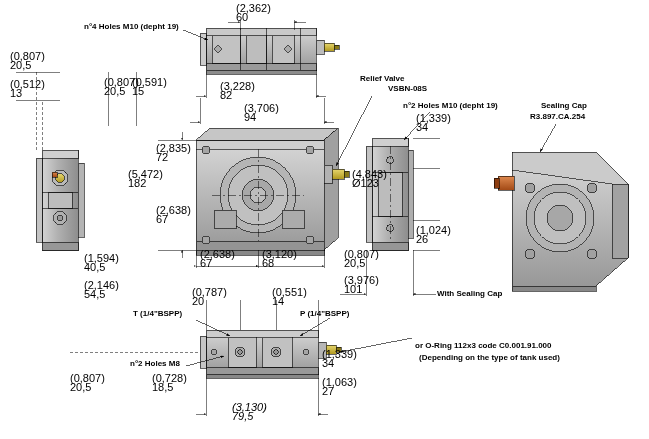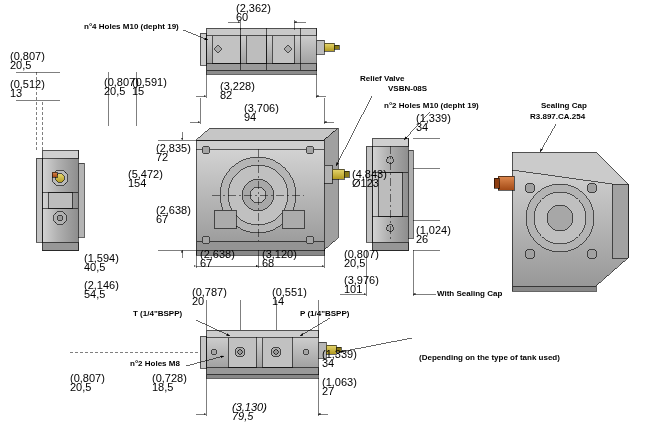--- a/index.html
+++ b/index.html
@@ -240,27 +240,28 @@
         <line x1="330" y1="318" x2="300" y2="336" marker-end="url(#ah)"></line>
         <line x1="412" y1="338" x2="340" y2="352" marker-end="url(#ah)"></line>
         <line x1="186" y1="366" x2="224" y2="356" marker-end="url(#ah)"></line>
       </g>
     </g>
   </svg>
 
   <div class="lbl b" style="left:84px;top:22px;">n°4 Holes M10 (depht 19)</div>
   <div class="lbl b" style="left:360px;top:74px;">Relief Valve</div>
   <div class="lbl b" style="left:360px;top:84px;margin-left:28px;">VSBN-08S</div>
-  <div class="lbl b" style="left:384px;top:101px;">n°2 Holes M10 (depht 19)</div>
+  <div class="lbl b" style="left:403px;top:101px;">n°2 Holes M10 (depht 19)</div>
   <div class="lbl b" style="left:541px;top:101px;">Sealing Cap</div>
   <div class="lbl b" style="left:530px;top:112px;">R3.897.CA.254</div>
   <div class="lbl b" style="left:437px;top:289px;">With Sealing Cap</div>
   <div class="lbl b" style="left:133px;top:309px;">T (1/4"BSPP)</div>
   <div class="lbl b" style="left:300px;top:309px;">P (1/4"BSPP)</div>
   <div class="lbl b" style="left:130px;top:359px;">n°2 Holes M8</div>
+  <div class="lbl b" style="left:415px;top:341px;">or O-Ring 112x3 code C0.001.91.000</div>
   <div class="lbl b" style="left:419px;top:353px;text-align:right;">(Depending on the type of tank used)</div>
 
   <div class="dim" style="left:236px;top:4px;width:40px;">
     <span class="par">(2,362)</span>
     <span class="val">60</span>
   </div>
 
   <div class="dim" style="left:10px;top:52px;width:42px;">
     <span class="par">(0,807)</span>
     <span class="val">20,5</span>
@@ -296,21 +297,21 @@
     <span class="val">34</span>
   </div>
 
   <div class="dim" style="left:156px;top:144px;width:40px;">
     <span class="par">(2,835)</span>
     <span class="val">72</span>
   </div>
 
   <div class="dim" style="left:128px;top:170px;width:42px;">
     <span class="par">(5,472)</span>
-    <span class="val">154</span>
+    <span class="val">182</span>
   </div>
 
   <div class="dim" style="left:352px;top:170px;width:42px;">
     <span class="par">(4,843)</span>
     <span class="val">Ø123</span>
   </div>
 
   <div class="dim" style="left:156px;top:206px;width:40px;">
     <span class="par">(2,638)</span>
     <span class="val">67</span>

